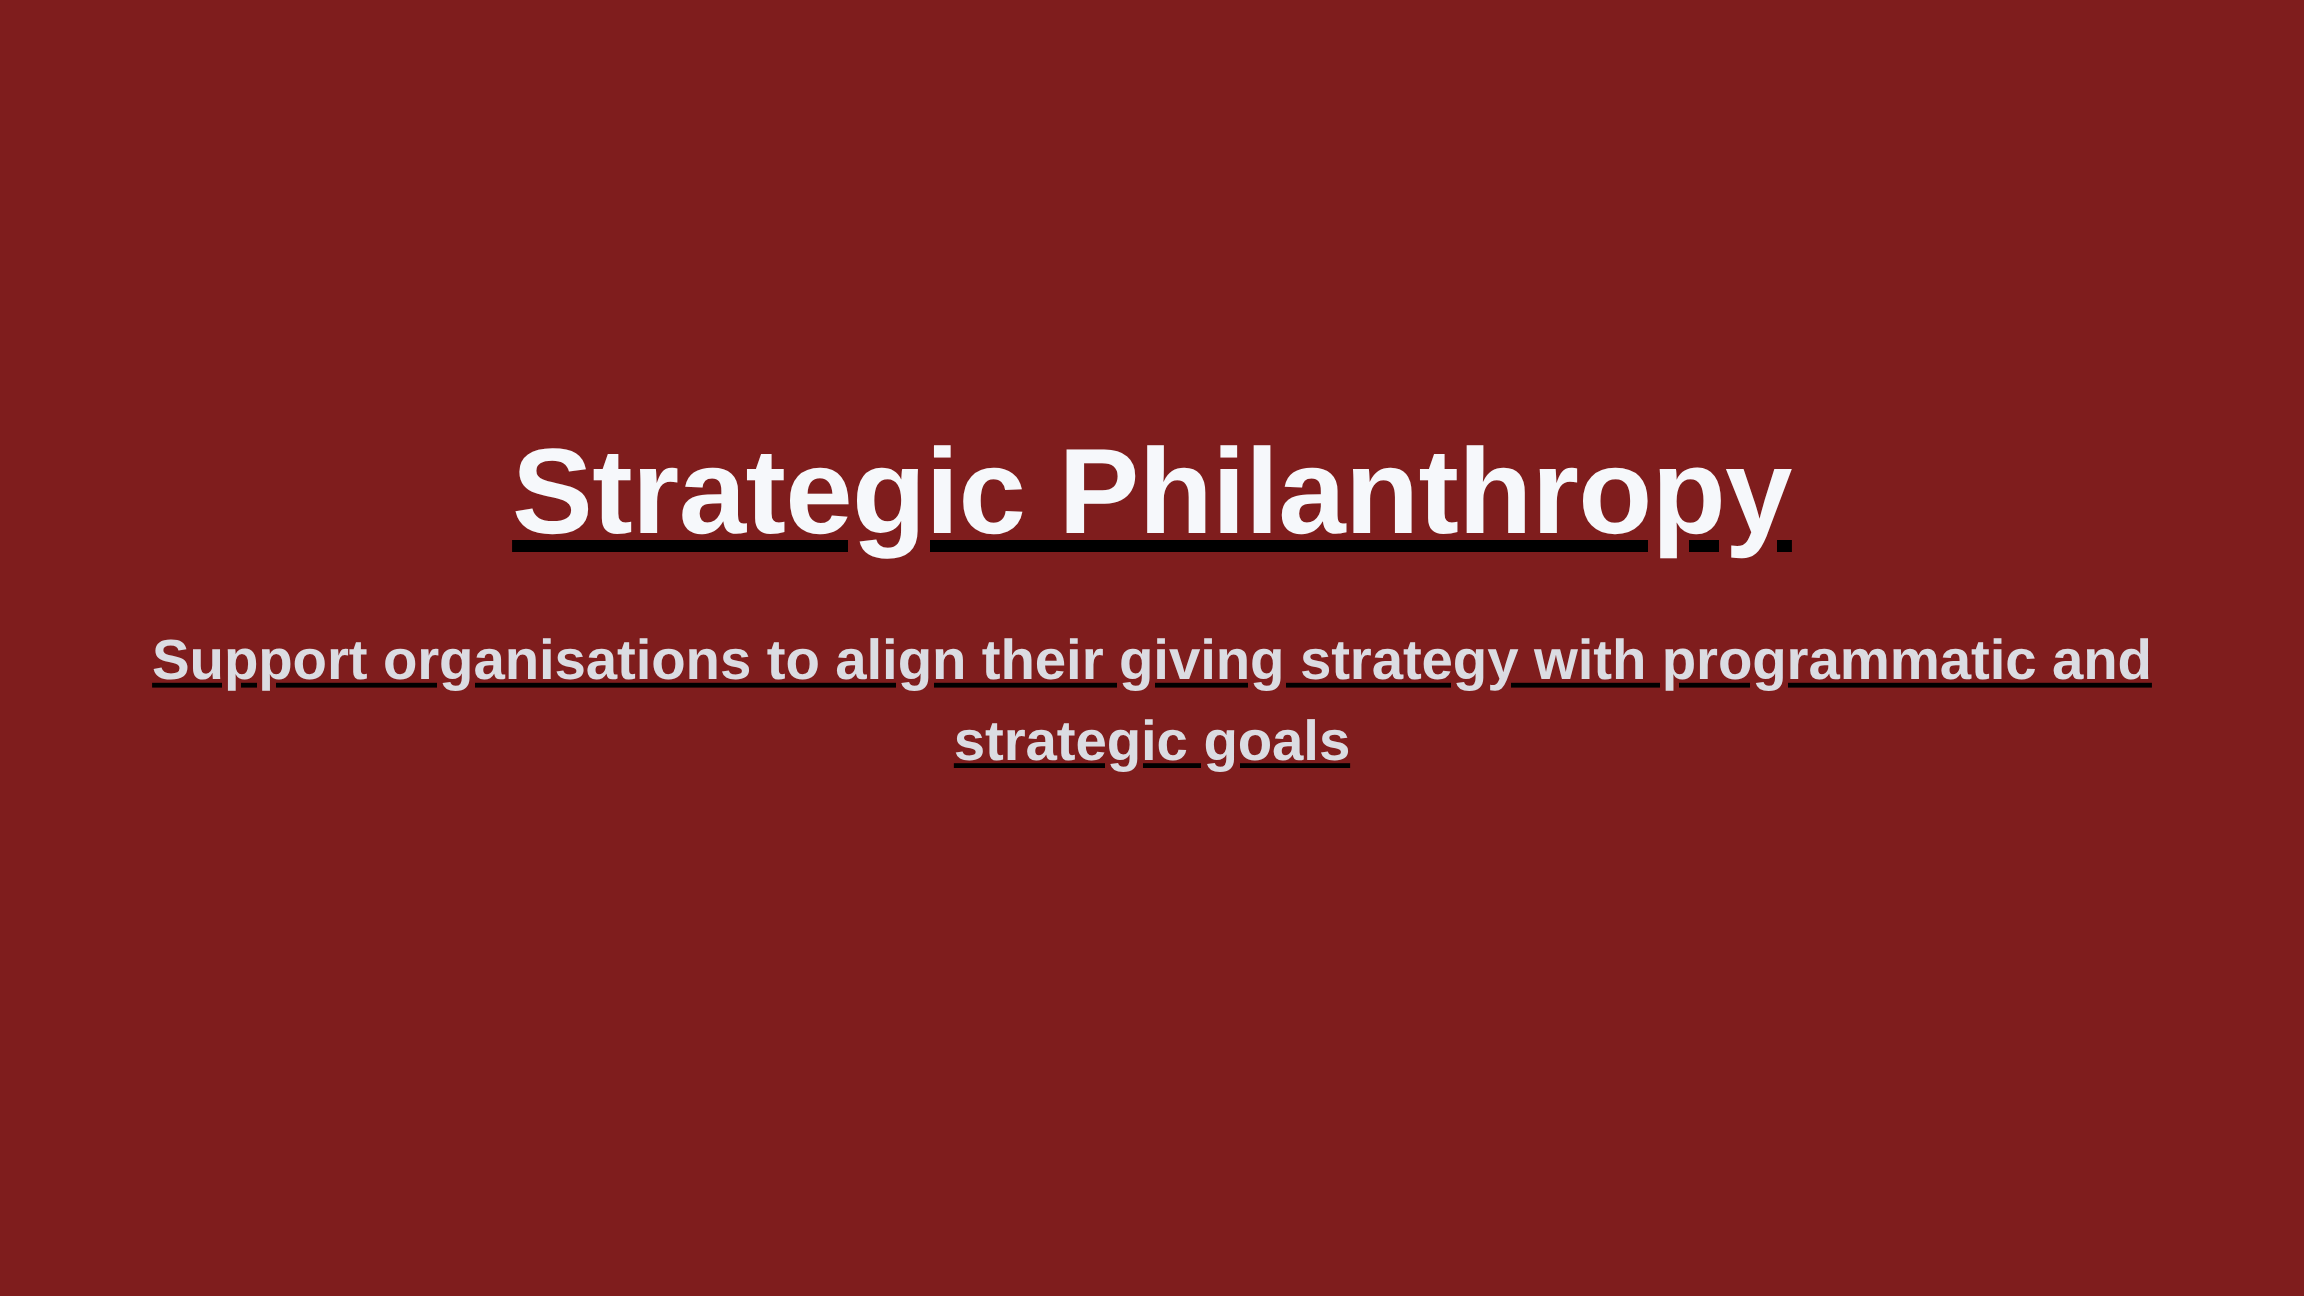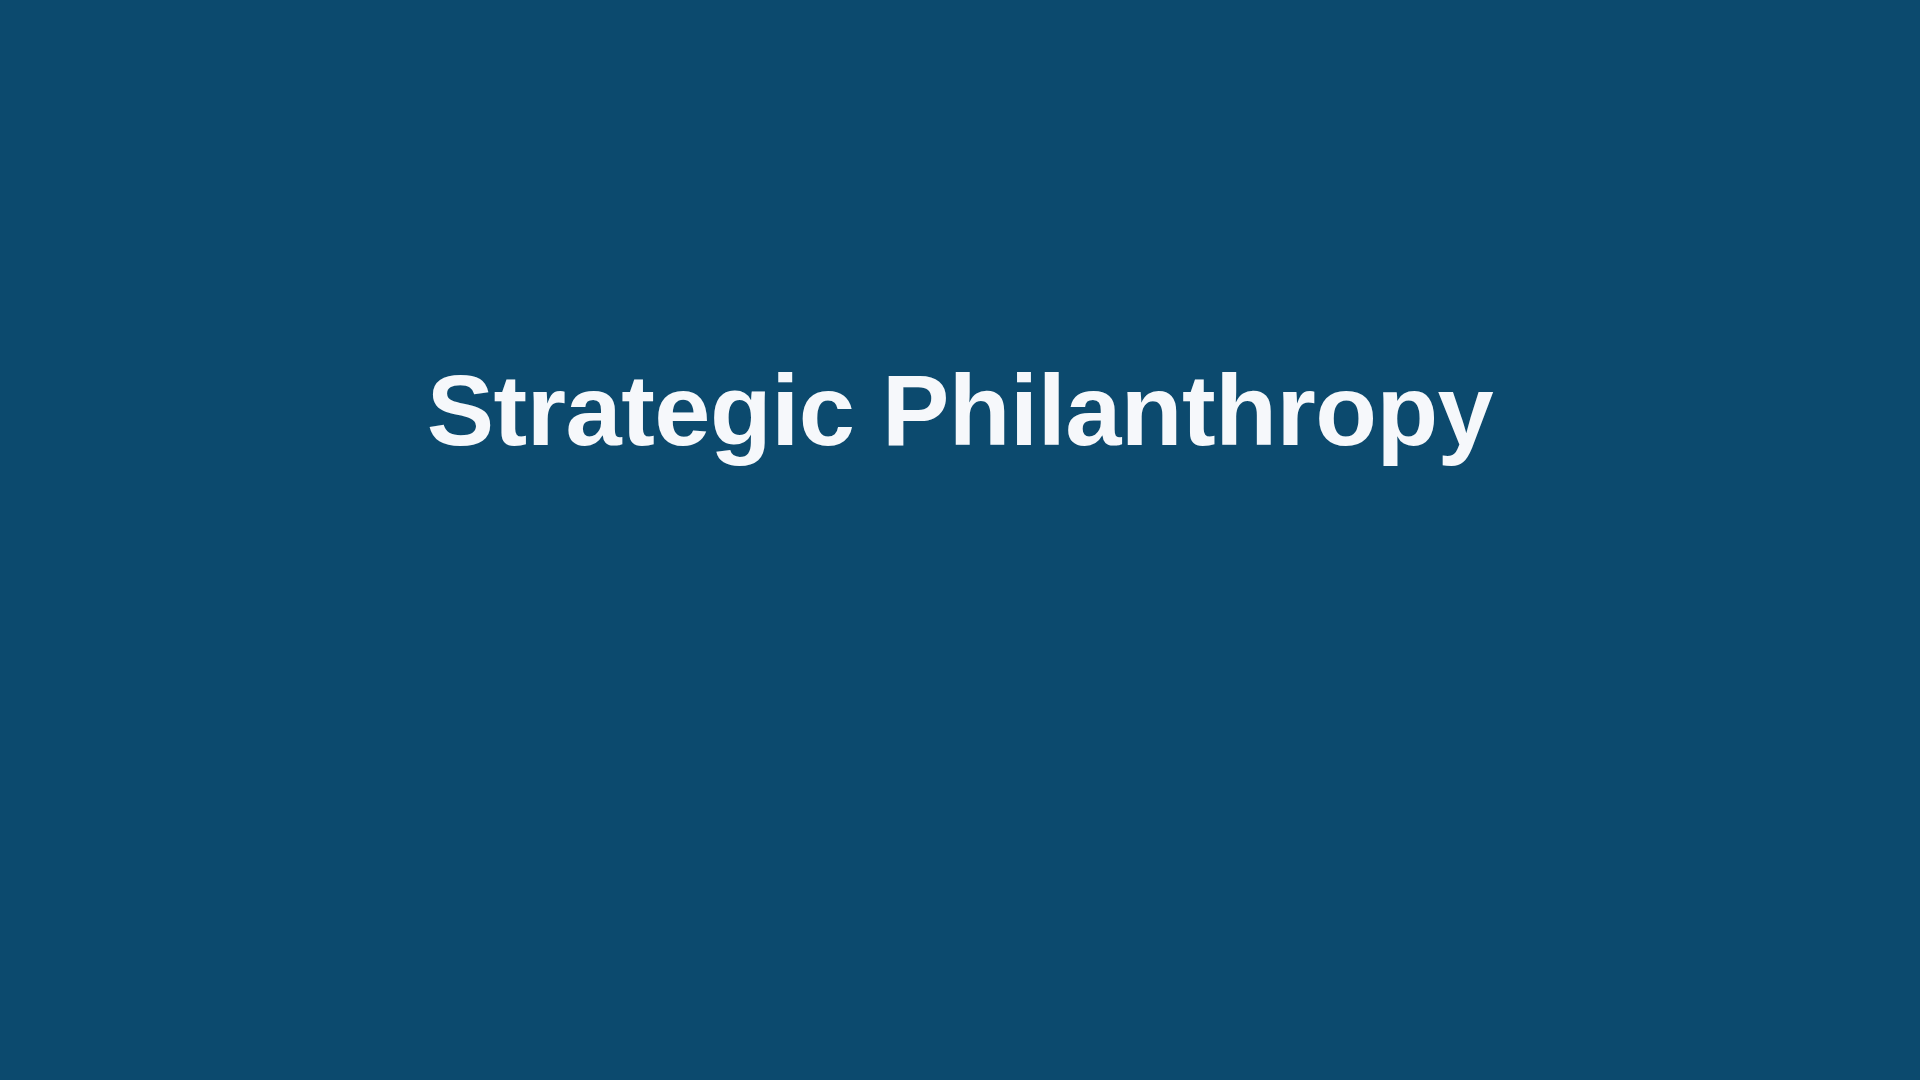--- a/index.html
+++ b/index.html
@@ -62,22 +62,23 @@
     line-height: 1.42;
     letter-spacing: -0.1px;
     color: #dbdce2;
     text-align: center;
     padding-top: 52px;
   }
 </style>
 </head>
 <body style="background: rgb(23, 24, 58);">
 
-<div class="slide" style="background: #0c4a6e;">
+<div class="slide" style="background: #7f1d1d; text-decoration: underline;">
 
   <div class="slide-body">
 
     <h1 class="slide-title" style="color: rgb(246, 248, 251);">Strategic Philanthropy</h1>
 
+    <p class="slide-subtitle" style="color: rgb(219, 220, 226);">Support organisations to align their giving strategy with programmatic and strategic goals</p>
 
   </div>
 
 </div>
 
 </body></html>

